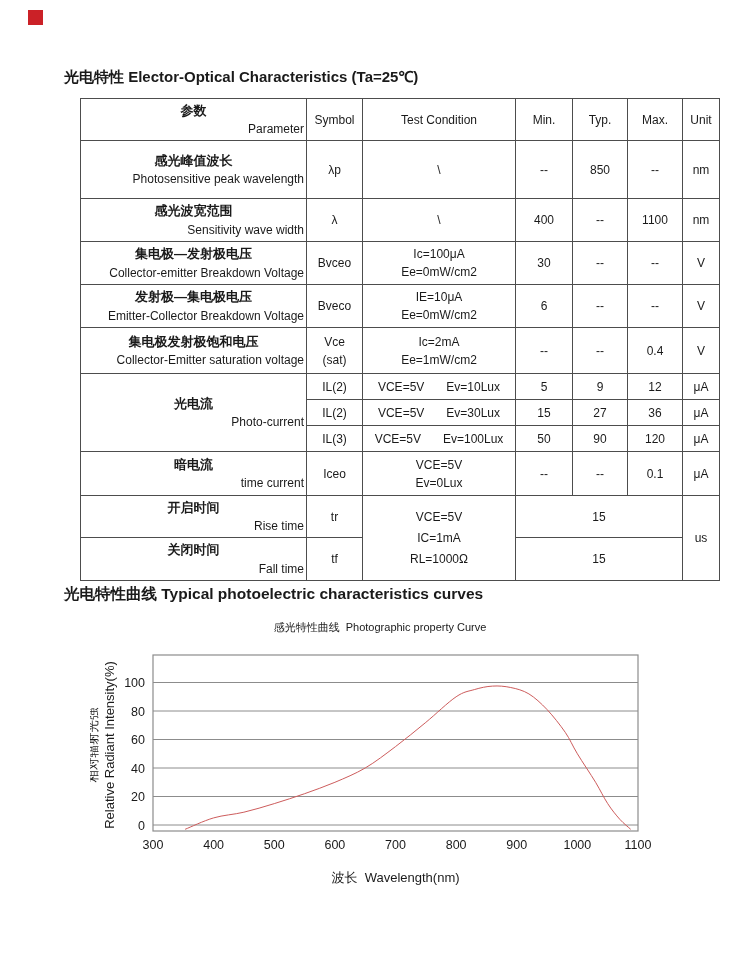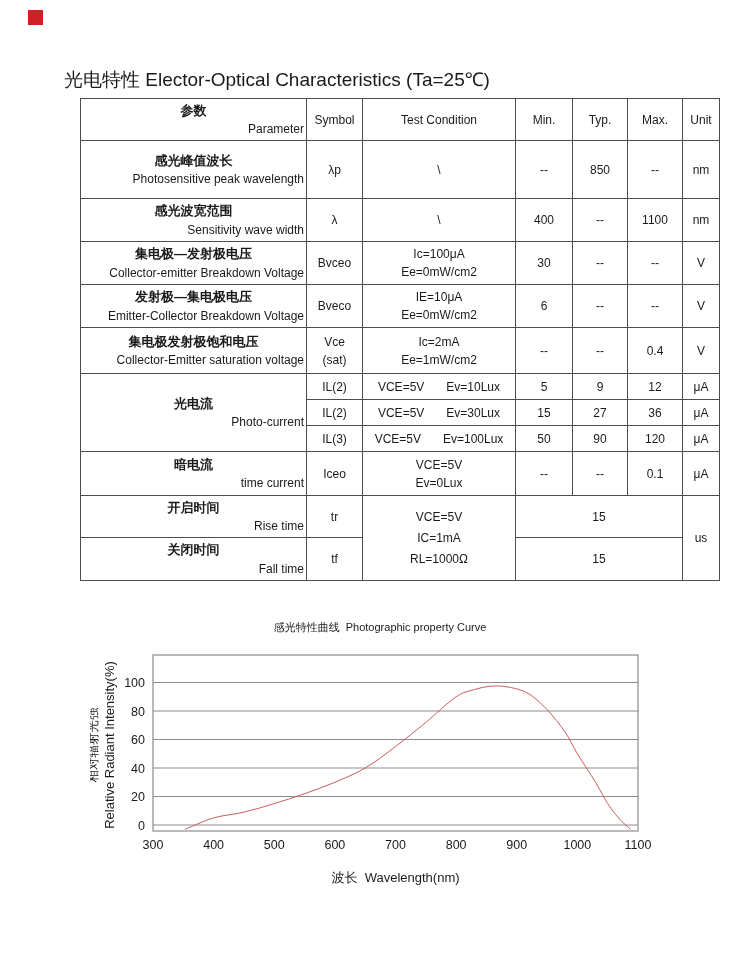--- a/index.html
+++ b/index.html
@@ -1,19 +1,19 @@
 <!DOCTYPE html>
 <html><head>
 <meta charset="utf-8">
 <style>
   html,body{margin:0;padding:0;background:#fff;}
   .page{position:relative;width:750px;height:970px;background:#fff;overflow:hidden;
         font-family:"Liberation Sans",sans-serif;color:#1a1a1a;}
   .logo-mark{position:absolute;left:28px;top:10px;width:15px;height:15px;background:#cb2127;}
-  .doc-title{position:absolute;left:64px;top:66px;font-size:19px;font-weight:normal;white-space:nowrap;}
+  .doc-title{position:absolute;left:64px;top:66px;font-size:15px;font-weight:bold;white-space:nowrap;}
   .sec-title{position:absolute;left:64px;top:584px;font-size:15.5px;font-weight:bold;white-space:nowrap;}
   table.spec{position:absolute;left:80px;top:98px;width:639px;border-collapse:collapse;table-layout:fixed;}
   table.spec td{border:1px solid #4d4d4d;text-align:center;vertical-align:middle;
                 padding:0 2px;font-size:12px;line-height:1.5;}
   .cn{display:block;font-size:13px;font-weight:600;}
   .en{display:block;font-size:12px;font-weight:normal;text-align:right;}
   .ln{display:block;}
   .cond3 .ln{line-height:1.75;}
   .gap{margin-left:22px;}
   .chart-title{position:absolute;left:95px;top:620px;width:570px;text-align:center;font-size:11px;}
@@ -198,20 +198,21 @@
         <td>
           <span class="cn">关闭时间</span>
           <span class="en">Fall time</span>
         </td>
         <td>tf</td>
         <td colspan="3">15</td>
       </tr>
     </tbody>
   </table>
 
+  <div class="sec-title">光电特性曲线 Typical photoelectric characteristics curves</div>
 
   <div class="chart-title">感光特性曲线&nbsp; Photographic property Curve</div>
 
   <div class="chart-wrap">
     <svg width="575" height="245" viewBox="0 0 575 245" font-family="Liberation Sans, sans-serif">
         <line x1="63" y1="180" x2="548" y2="180" stroke="#8c8c8c" stroke-width="1"></line>
         <text x="55" y="184.5" text-anchor="end" font-size="12.5" fill="#1a1a1a">0</text>
         <line x1="63" y1="151.5" x2="548" y2="151.5" stroke="#8c8c8c" stroke-width="1"></line>
         <text x="55" y="156" text-anchor="end" font-size="12.5" fill="#1a1a1a">20</text>
         <line x1="63" y1="123" x2="548" y2="123" stroke="#8c8c8c" stroke-width="1"></line>

